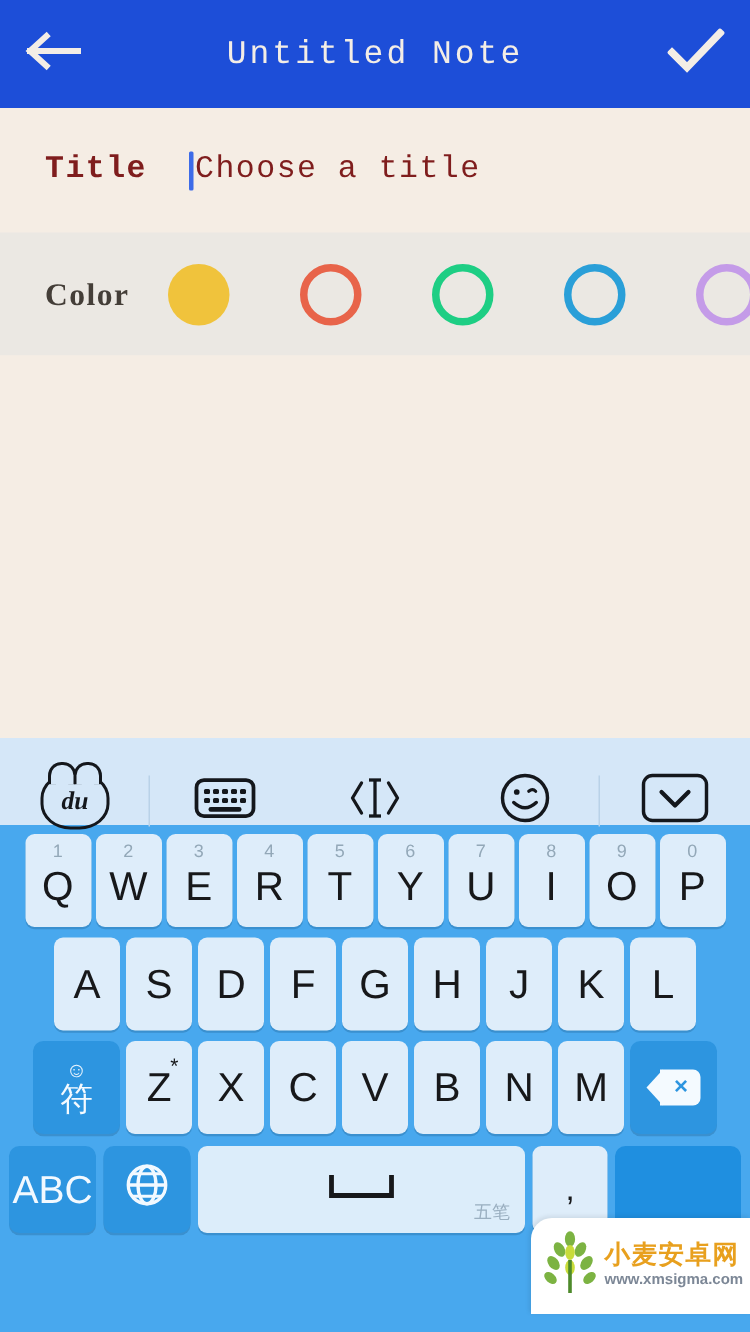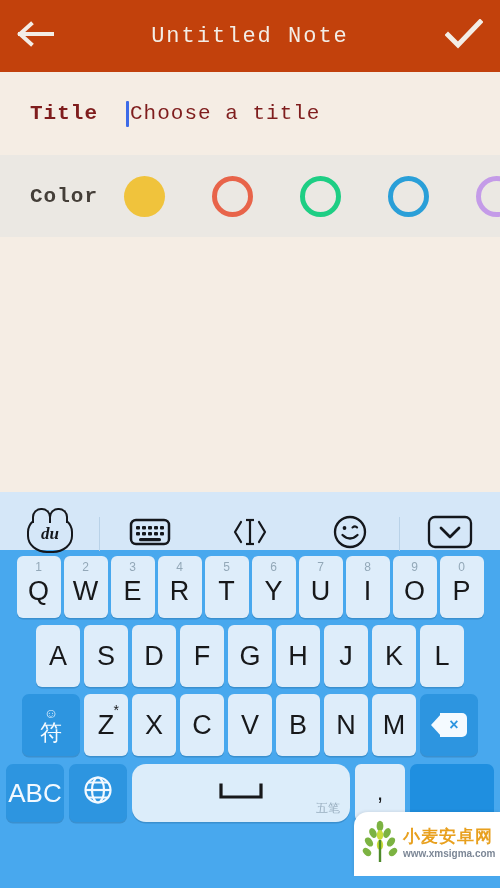--- a/index.html
+++ b/index.html
@@ -53,21 +53,21 @@
     margin-left: 1px;
   }
 
   
   .color-row {
     height: 82px; background: #EBE8E3;
     display: flex; align-items: center; padding-left: 30px;
     overflow: hidden;
   }
   .color-label {
-    font-family: Liberation Mono, monospace;
+    font-family: Liberation Serif, serif;
     font-size: 21px; font-weight: bold; color: #443E38;
     letter-spacing: 1px; margin-right: 26px;
   }
   .swatches { display: flex; align-items: center; gap: 47px; }
   .swatch { width: 41px; height: 41px; border-radius: 50%; flex: 0 0 auto; }
   .swatch.ring { background: transparent; border-width: 5px; border-style: solid; }
   .swatch.filled { border: none; }
 
   
   .note-body { height: 255px; background: #F5EDE4; }
@@ -140,21 +140,21 @@
   .key.sym { width: 58px; height: 62px; flex-direction: column; gap: 1px; }
   .key.sym .sym-emoji { font-size: 14px; line-height: 1; color: #EAF4FD; }
   .key.sym .sym-char { font-size: 22px; line-height: 1.05; color: #F4FAFF; }
   .key.backspace { width: 58px; height: 62px; }
 
   .key.r3key { width: 44px; height: 62px; }
 
   .key.abc, .key.globe, .key.num123 { width: 58px; height: 58px; font-size: 26px; }
   .key.space {
     flex: 1; height: 58px; background: #DCEDFA;
-    position: relative; font-size: 22px; border-radius: 14px;
+    position: relative; font-size: 22px;
   }
   .space-glyph { font-size: 26px; color: #17181A; letter-spacing: 0; }
   .space-sub {
     position: absolute; right: 10px; bottom: 5px;
     font-size: 12px; color: #9AAFC0;
   }
   .key.comma { width: 50px; height: 58px; font-size: 22px; }
   .key.enter { width: 84px; height: 58px; background: #1F8FE0; }
 
   
@@ -193,21 +193,21 @@
     font-size: 17px; font-weight: bold; color: #E8A01E;
     letter-spacing: 1px; line-height: 1.1;
   }
   .wm-url { font-size: 10px; color: #7C8796; line-height: 1.3; font-weight: bold; }
 </style>
 </head>
 <body>
 
 <div id="app">
 
-  <div class="appbar" style="background: #c2410c;">
+  <div class="appbar" style="background: #1d4ed8;">
     <div class="appbar-back">
       <span>
         <svg width="40" height="28" viewBox="0 0 40 28" aria-hidden="true">
           <path d="M4 14 H36" stroke="#F3EDE6" stroke-width="4" stroke-linecap="square" fill="none"></path>
           <path d="M15 4 L4 14 L15 24" stroke="#F3EDE6" stroke-width="4" fill="none" stroke-linecap="square" stroke-linejoin="miter"></path>
         </svg>
       </span>
     </div>
     <div class="appbar-title">Untitled Note</div>
     <div class="appbar-done">

